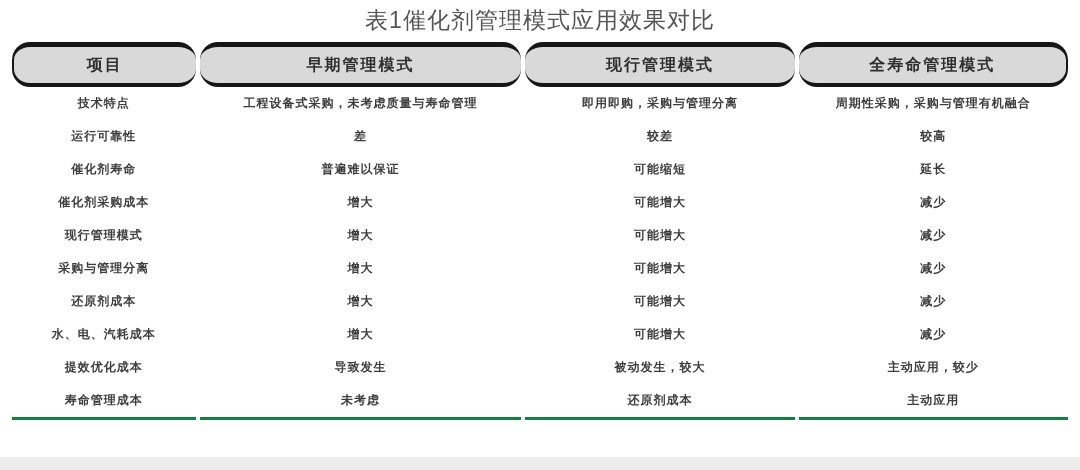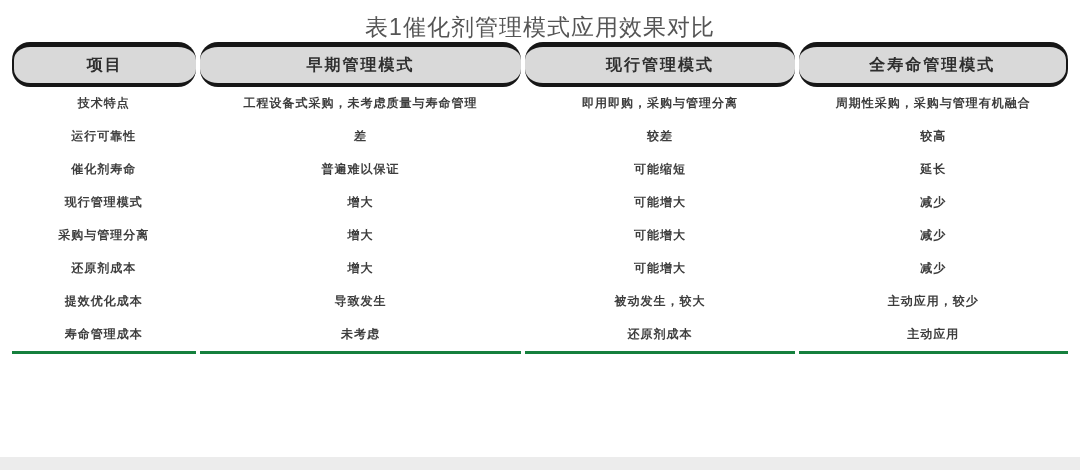--- a/index.html
+++ b/index.html
@@ -12,21 +12,21 @@
     overflow: hidden;
   }
   .page {
     position: relative;
     width: 1080px;
     height: 470px;
     background: #ffffff;
   }
   .doc-title {
     position: absolute;
-    top: 12px;
+    top: 5px;
     left: 0;
     width: 100%;
     text-align: center;
     font-size: 23px;
     letter-spacing: 1px;
     color: #555555;
     font-weight: 400;
   }
   .cmp-table {
     position: absolute;
@@ -115,33 +115,45 @@
           <td>较差</td>
           <td>较高</td>
         </tr>
         <tr>
           <td>催化剂寿命</td>
           <td>普遍难以保证</td>
           <td>可能缩短</td>
           <td>延长</td>
         </tr>
         <tr>
+          <td>催化剂采购成本</td>
+          <td>增大</td>
+          <td>可能增大</td>
+          <td>减少</td>
+        </tr>
+        <tr>
           <td>现行管理模式</td>
           <td>增大</td>
           <td>可能增大</td>
           <td>减少</td>
         </tr>
         <tr>
           <td>采购与管理分离</td>
           <td>增大</td>
           <td>可能增大</td>
           <td>减少</td>
         </tr>
         <tr>
           <td>还原剂成本</td>
+          <td>增大</td>
+          <td>可能增大</td>
+          <td>减少</td>
+        </tr>
+        <tr>
+          <td>水、电、汽耗成本</td>
           <td>增大</td>
           <td>可能增大</td>
           <td>减少</td>
         </tr>
         <tr>
           <td>提效优化成本</td>
           <td>导致发生</td>
           <td>被动发生，较大</td>
           <td>主动应用，较少</td>
         </tr>

